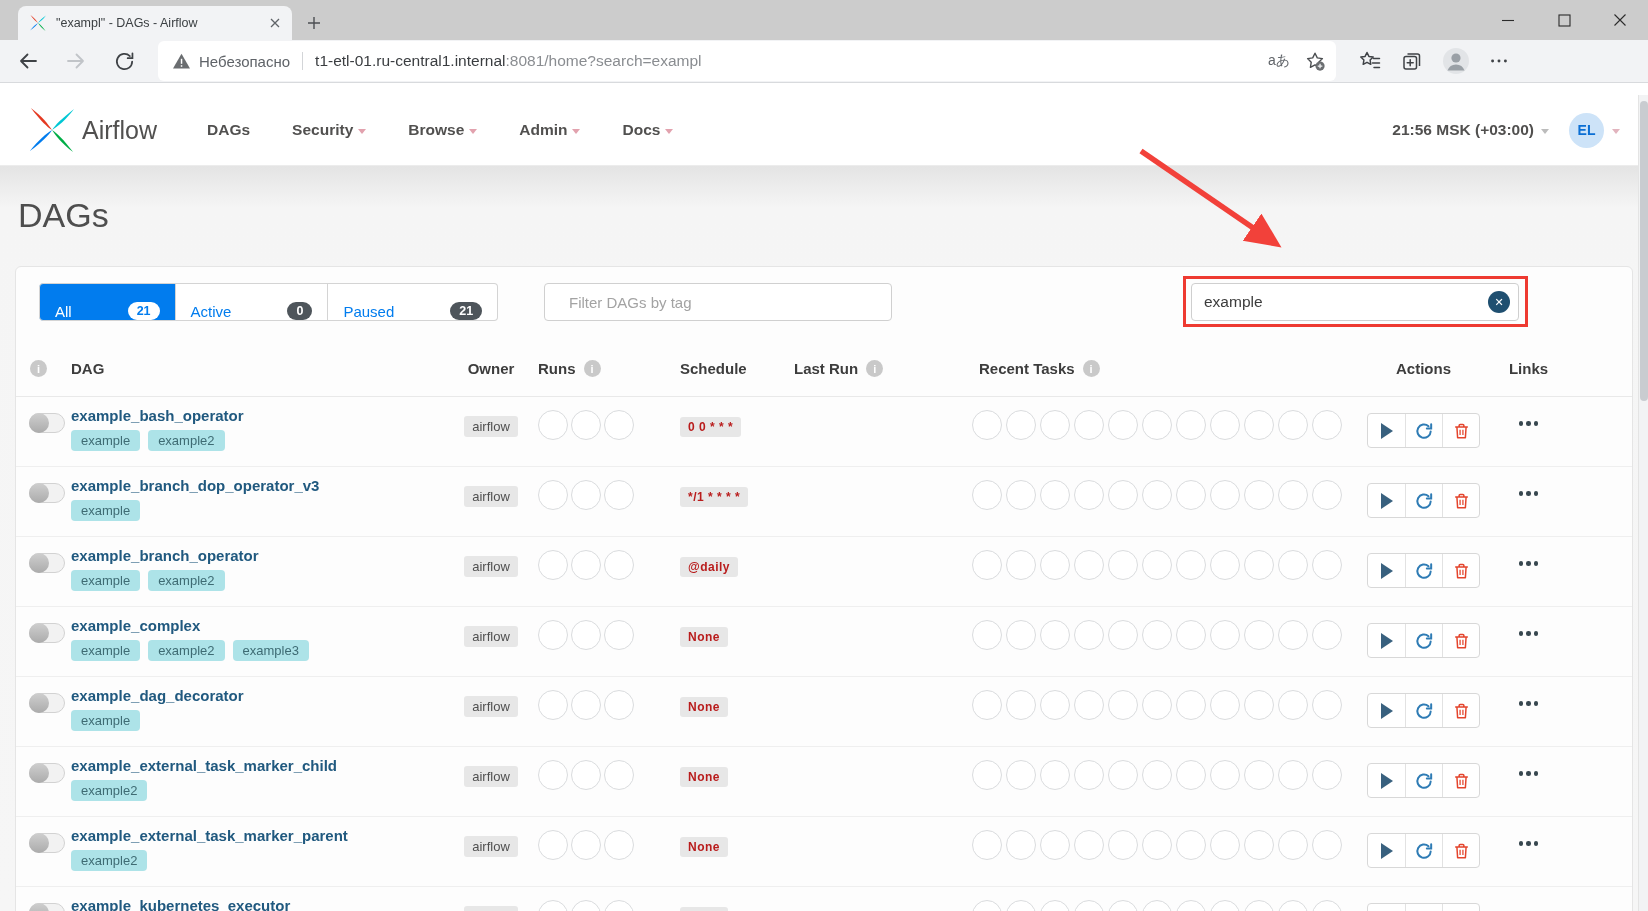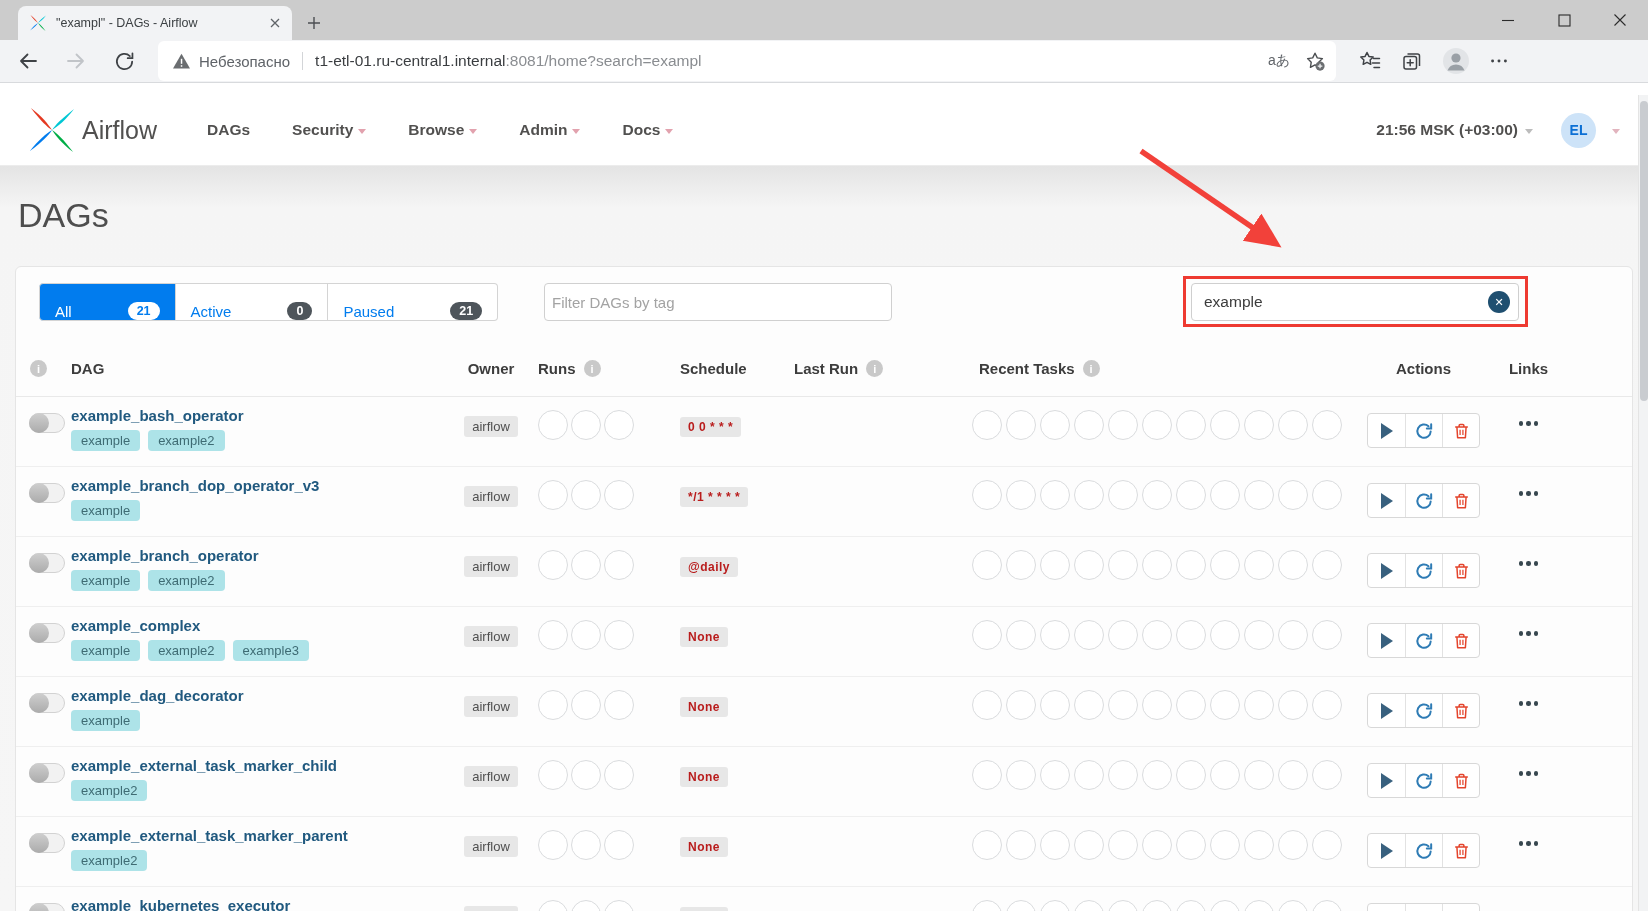--- a/index.html
+++ b/index.html
@@ -29,37 +29,37 @@
 
   
   .af-nav { position:absolute; left:0; top:95px; width:100%; height:71px; background:#fff; display:flex; align-items:center; padding:0 28px; border-bottom:1px solid #ececec; }
   .brand { display:flex; align-items:center; gap:6px; }
   .brand-name { font-size:25px; color:#51504f; }
   .menu { display:flex; align-items:center; gap:42px; margin-left:50px; }
   .menu-item { display:flex; align-items:center; gap:5px; font-size:15.5px; font-weight:bold; color:#51504f; cursor:pointer; }
   .caret { width:0; height:0; border-left:4px solid transparent; border-right:4px solid transparent; border-top:5px solid #e2a2ae; margin-top:2px; }
   .caret.gray { border-top-color:#bcbcbc; }
   .caret.pink { border-top-color:#e2b4be; }
-  .nav-right { margin-left:auto; display:flex; align-items:center; gap:16px; }
+  .nav-right { margin-left:auto; display:flex; align-items:center; gap:8px; }
   .clock { font-size:15.5px; font-weight:bold; color:#51504f; display:flex; align-items:center; gap:7px; }
   .avatar { width:35px; height:35px; border-radius:50%; background:#cde3f8; color:#0b6fd4; font-size:14px; font-weight:bold; display:flex; align-items:center; justify-content:center; margin-left:12px; }
 
   
   .content { position:absolute; left:0; top:166px; width:100%; height:745px; background:linear-gradient(#e4e4e4, #f5f5f5 42px, #f6f6f6); }
   h1.page-title { font-size:34px; font-weight:500; color:#4e4e4e; margin:30px 0 24px 18px; }
   .card { position:absolute; left:15px; top:100px; width:1618px; height:720px; background:#fdfdfd; border:1px solid #e5e5e5; border-radius:6px; }
 
   .filter-row { position:relative; height:38px; margin:16px 0 0 23px; width:1580px; }
   .btn-group { position:absolute; left:0; top:0; display:flex; height:38px; }
   .fbtn { display:flex; align-items:flex-end; gap:8px; padding:0 15px; font-size:15px; background:#fff; color:#017cee; border:1px solid #d4d4d4; border-left-width:0; cursor:pointer; }
   .fbtn:first-child { border-left-width:1px; border-radius:4px 0 0 4px; background:var(--accent-blue,#017cee); color:#fff; }
   .fbtn:last-child { border-radius:0 4px 4px 0; }
   .pill { font-size:12.5px; font-weight:bold; padding:2px 9px; border-radius:10px; background:#4e555b; color:#fff;margin-left:48px; }
   .fbtn:first-child .pill { background:#fff; color:#017cee; }
-  .tag-filter { position:absolute; left:505px; top:0; width:348px; height:38px; border:1px solid #d0d0d0; border-radius:4px; padding:0 7px; font-size:15px; color:#444; font-family:inherit; }
+  .tag-filter { position:absolute; left:505px; top:0; width:348px; height:38px; border:1px solid #d0d0d0; border-radius:4px; padding:0 24px; font-size:15px; color:#444; font-family:inherit; }
   .tag-filter::placeholder { color:#a3a3a3; }
   .search-wrap { position:absolute; left:1152px; top:0; width:328px; height:38px; }
   .search-input { width:100%; height:38px; border:1px solid #cfcfcf; border-radius:4px; padding:0 40px 0 12px; font-size:15.5px; color:#3c3c3c; font-family:inherit; }
   .clear-btn { position:absolute; right:9px; top:8px; width:22px; height:22px; border-radius:50%; background:#1f4f70; color:#fff; font-size:11px; display:flex; align-items:center; justify-content:center; cursor:pointer; }
   .red-box { position:absolute; left:-8px; top:-7px; width:345px; height:51px; border:3px solid #ee3a31; pointer-events:none; }
 
   
   .grid { display:grid; grid-template-columns:55px 375px 90px 120px 135px 165px 410px 115px 95px; align-items:center; }
   .thead { height:56px; margin-top:20px; border-bottom:1px solid #e9e9e9; font-size:15px; font-weight:bold; color:#3d3d3d; }
   .th { display:flex; align-items:center; gap:8px; }

